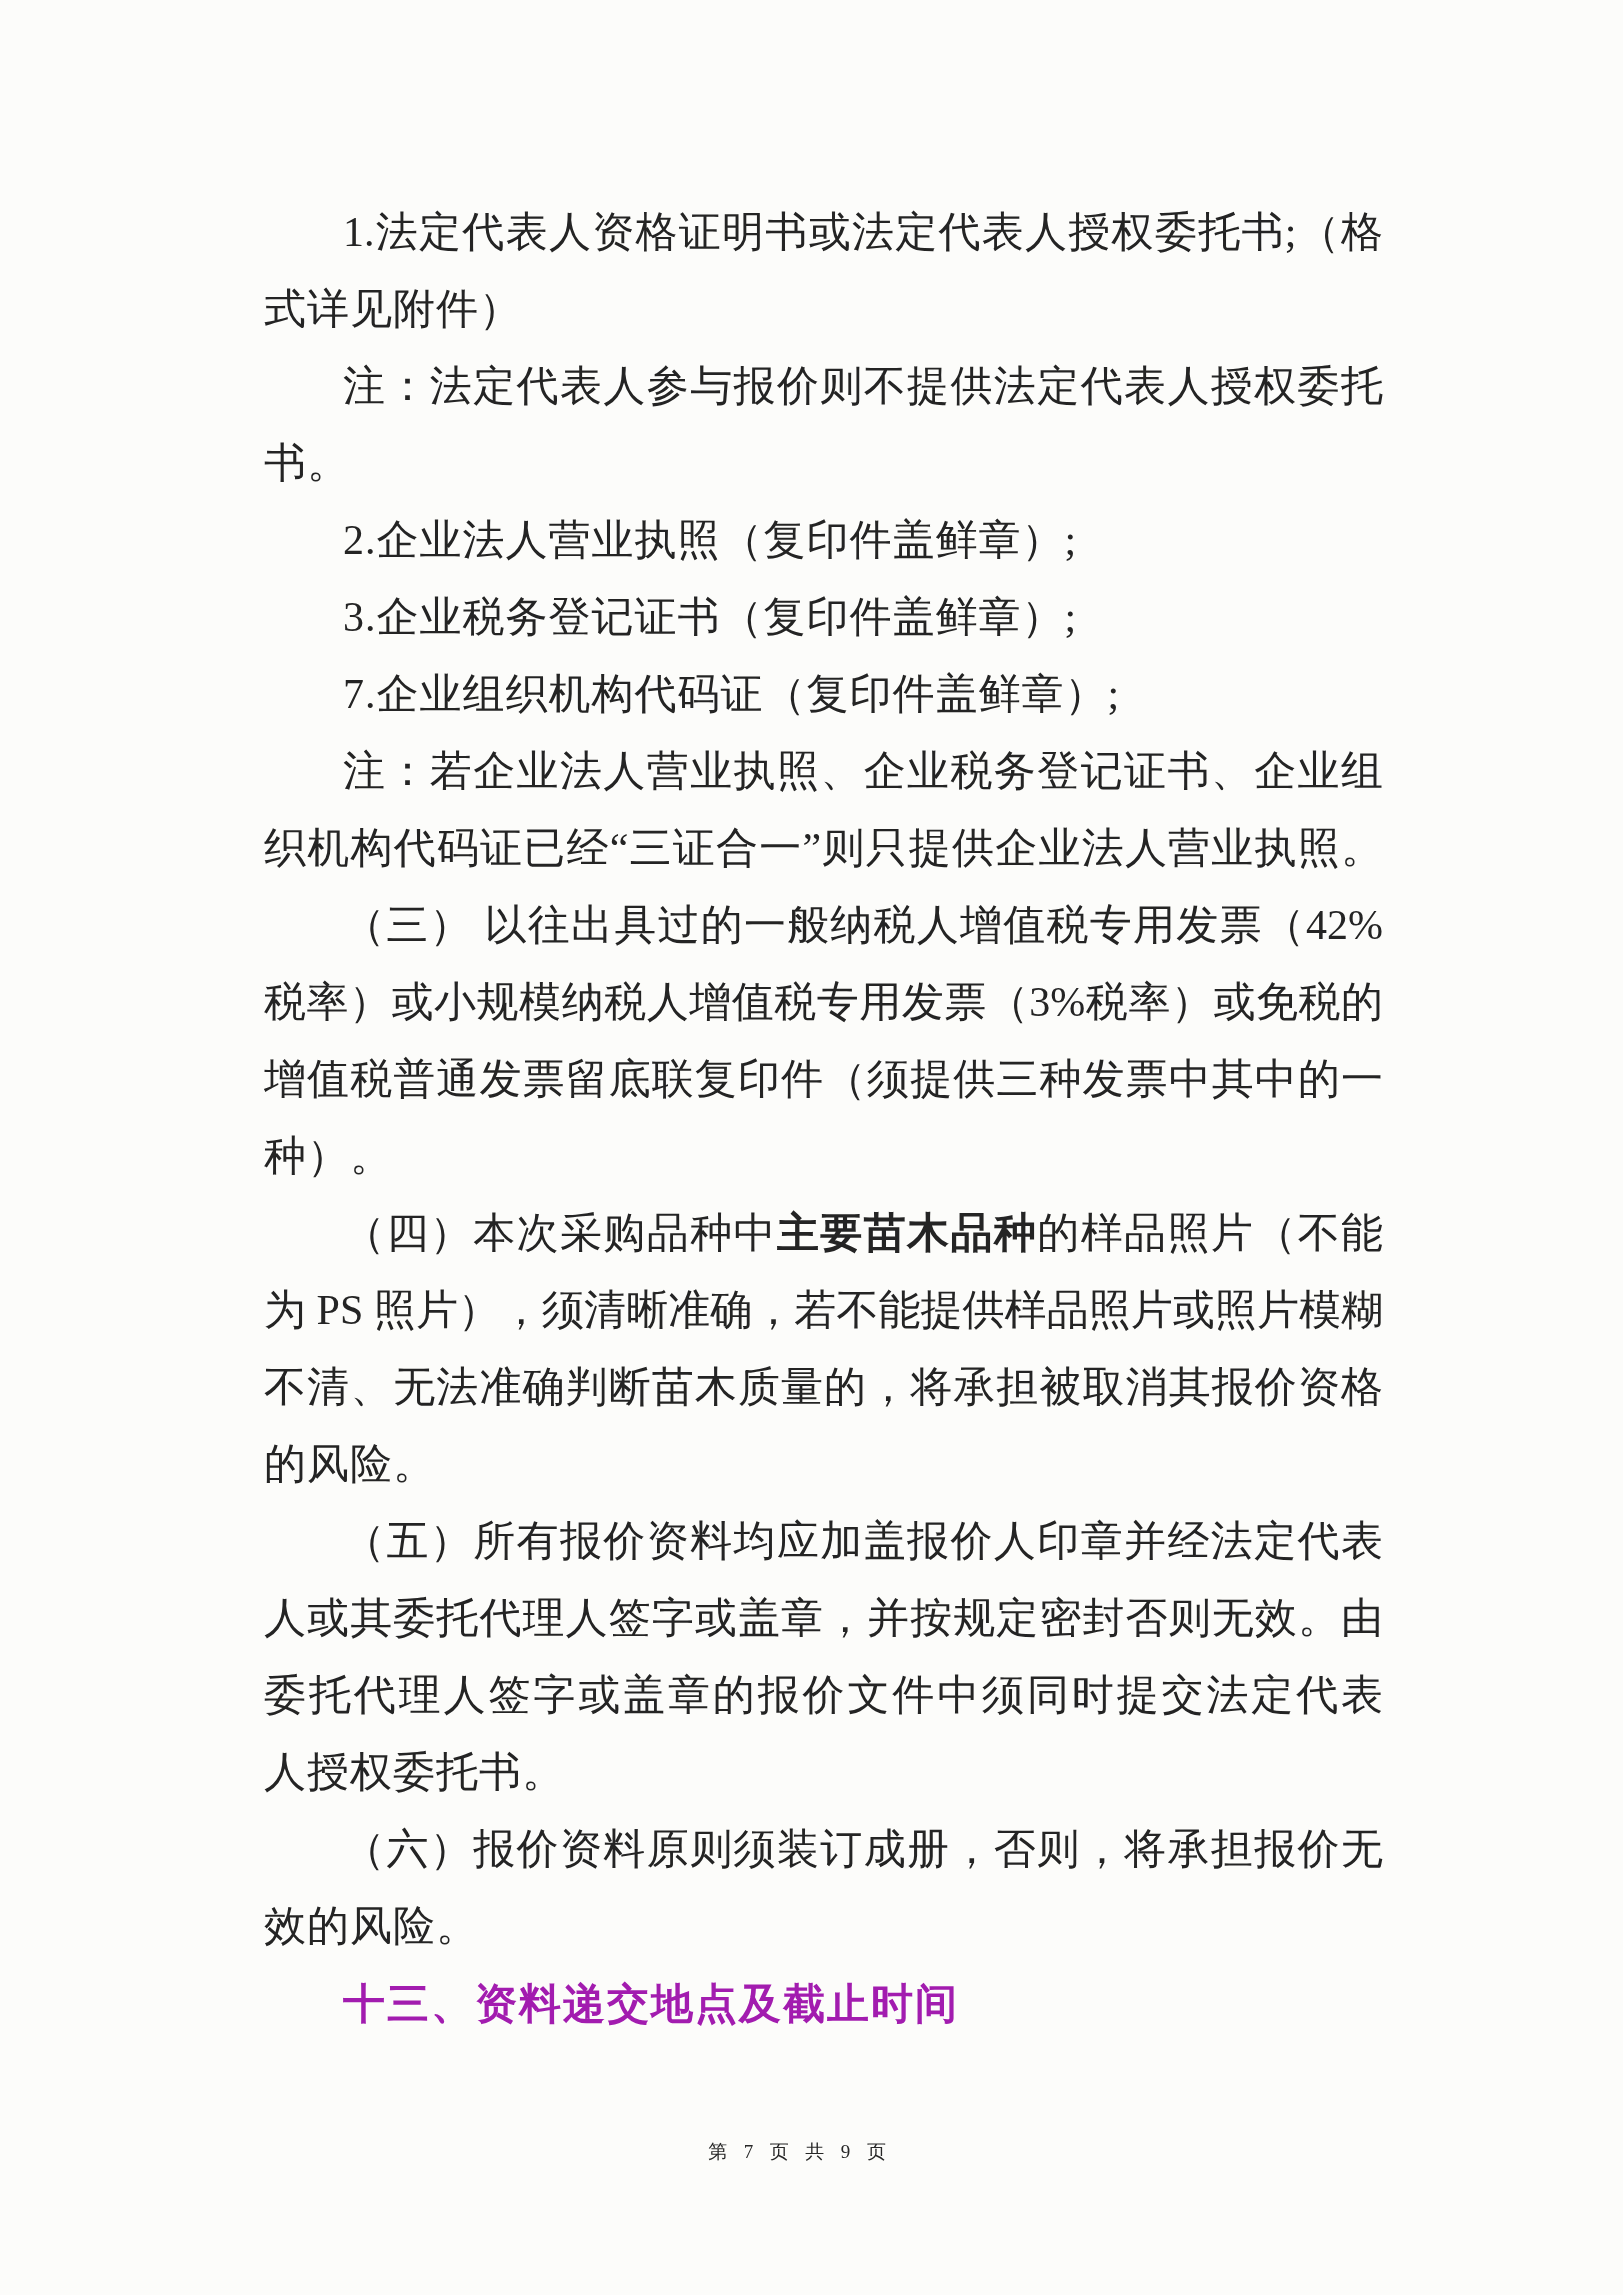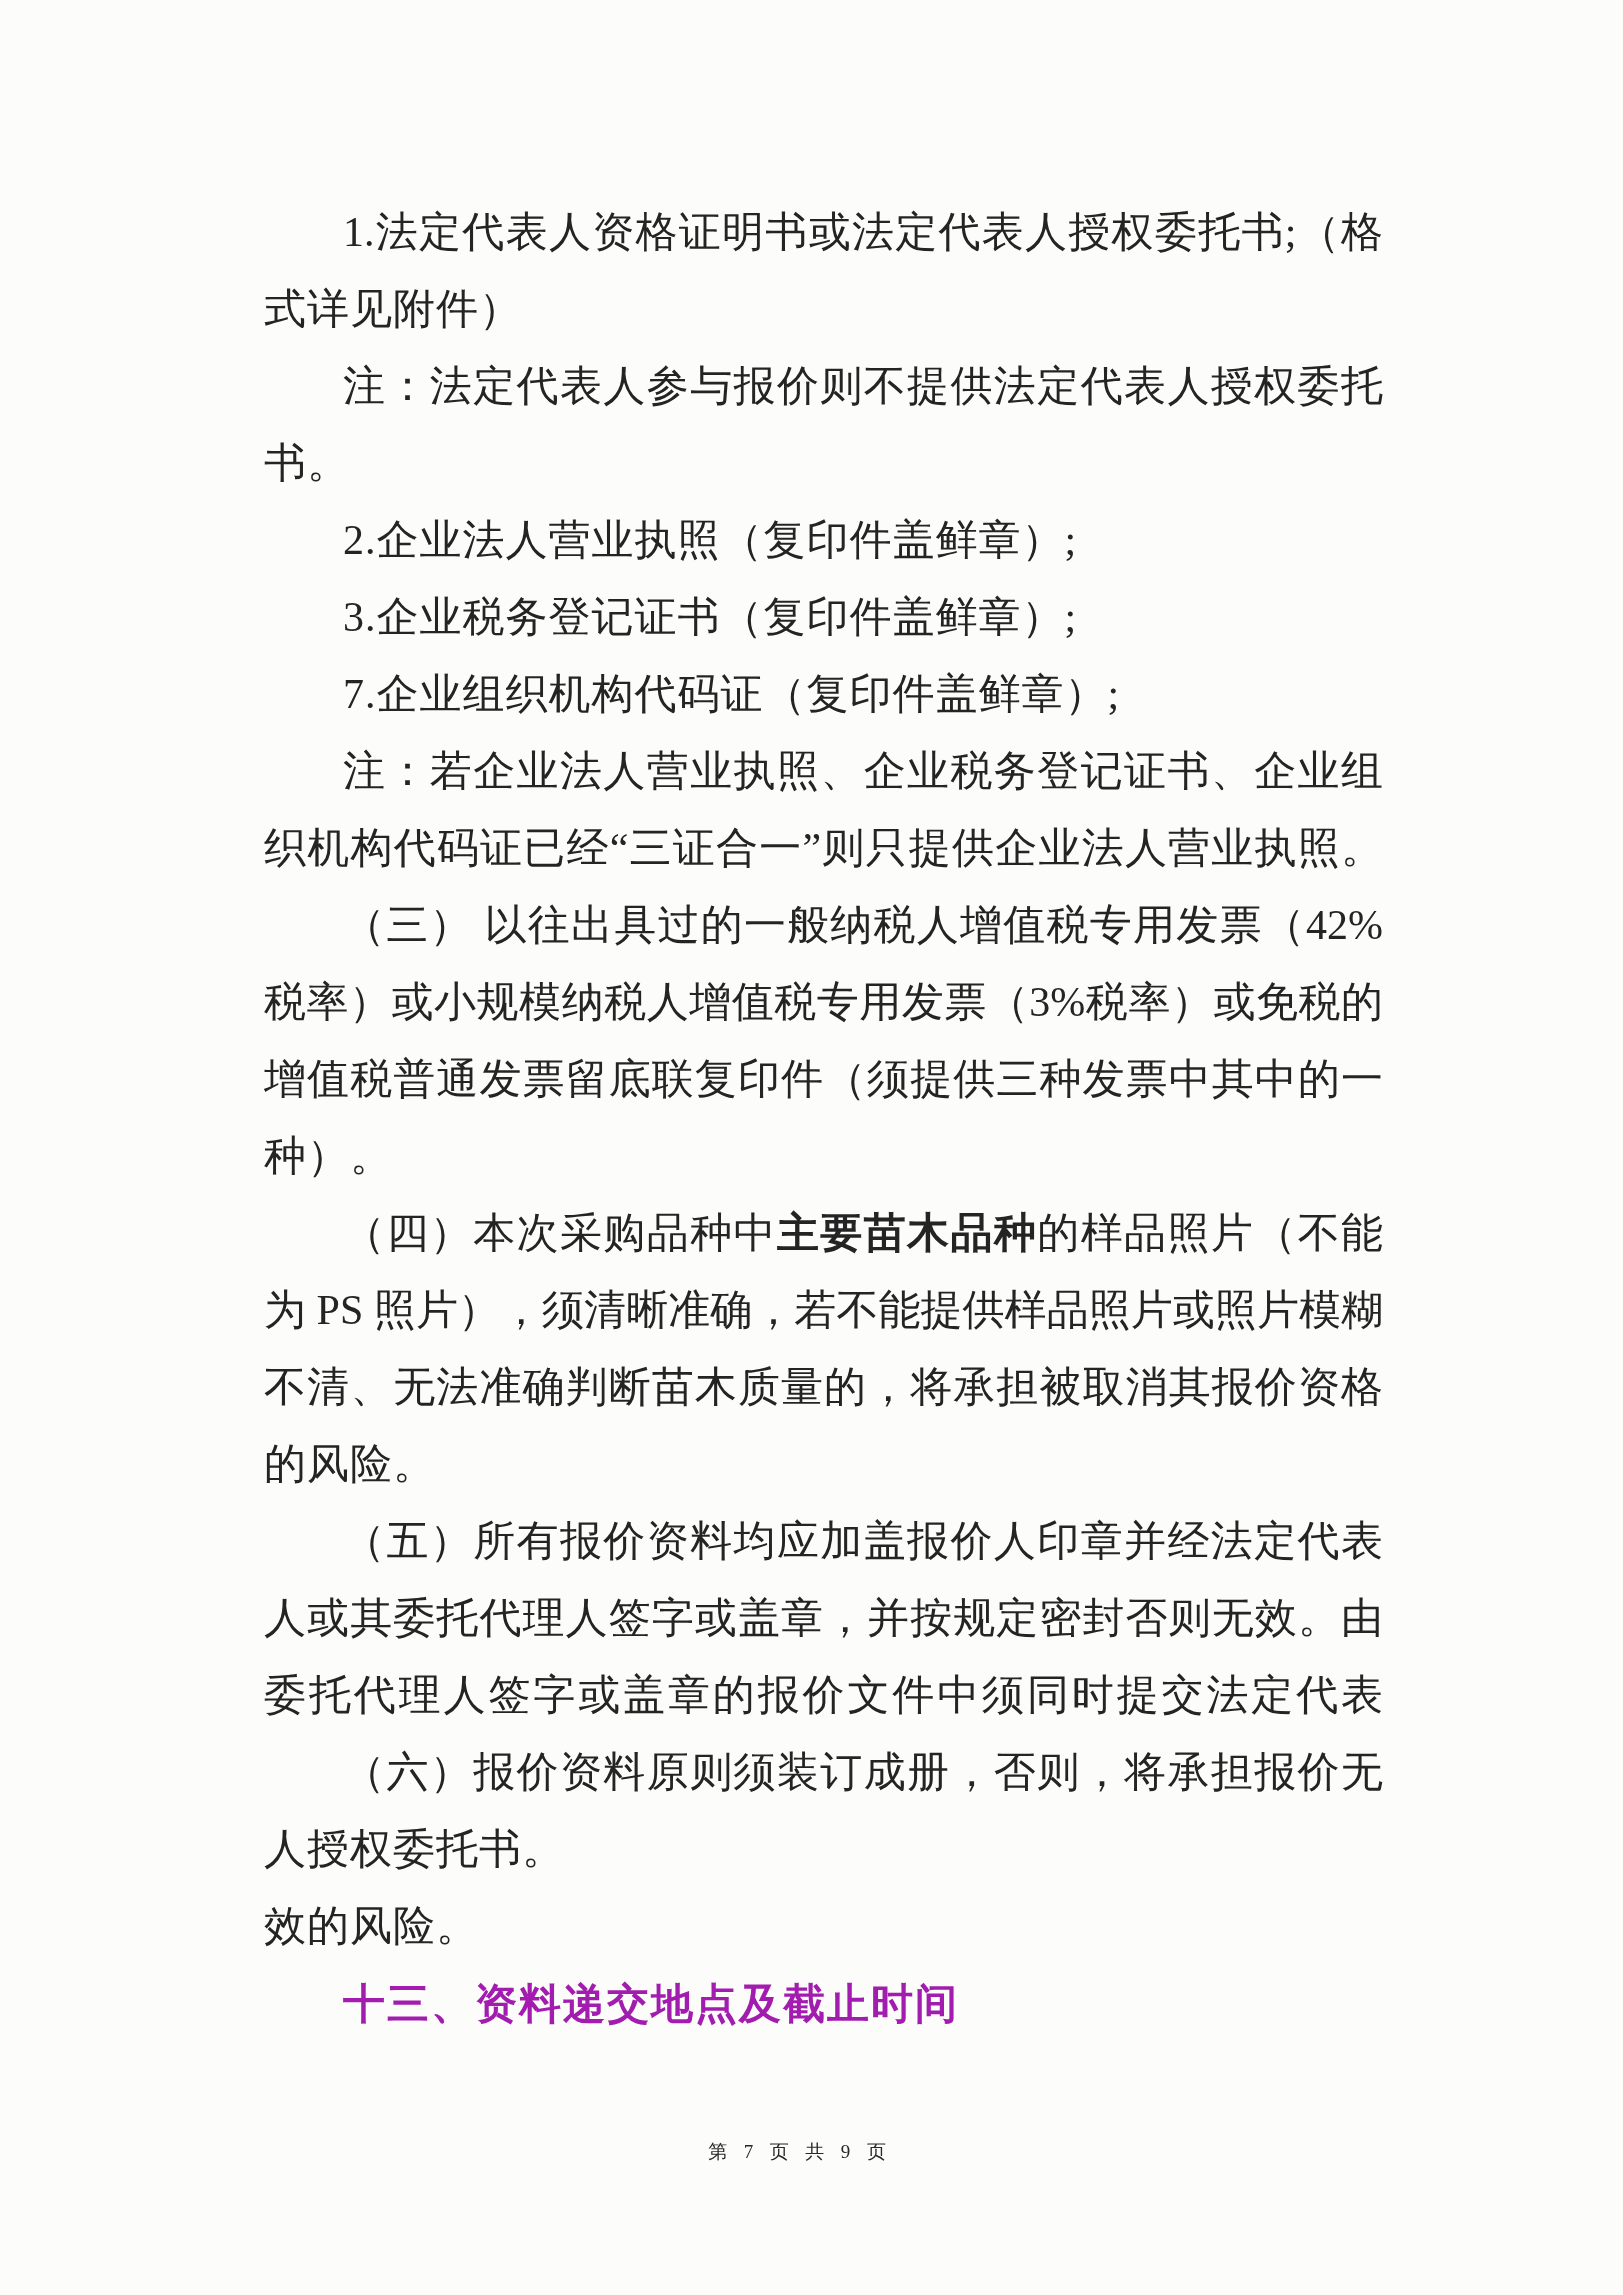--- a/index.html
+++ b/index.html
@@ -91,21 +91,21 @@
     <div class="line">种）。</div>
     <div class="line indent just">
       <span>（四）本次采购品种中</span><span class="bold-seg">主要苗木品种</span><span>的样品照片（不能</span>
     </div>
     <div class="line just">为 PS 照片），须清晰准确，若不能提供样品照片或照片模糊</div>
     <div class="line just">不清、无法准确判断苗木质量的，将承担被取消其报价资格</div>
     <div class="line">的风险。</div>
     <div class="line indent just">（五）所有报价资料均应加盖报价人印章并经法定代表</div>
     <div class="line just">人或其委托代理人签字或盖章，并按规定密封否则无效。由</div>
     <div class="line just">委托代理人签字或盖章的报价文件中须同时提交法定代表</div>
+    <div class="line">人授权委托书。</div>
     <div class="line indent just">（六）报价资料原则须装订成册，否则，将承担报价无</div>
-    <div class="line">人授权委托书。</div>
     <div class="line">效的风险。</div>
     <h2 class="heading">十三、资料递交地点及截止时间</h2>
   </main>
 
   <footer class="footer">第 7 页 共 9 页</footer>
 </div>
 
 
 </body></html>

